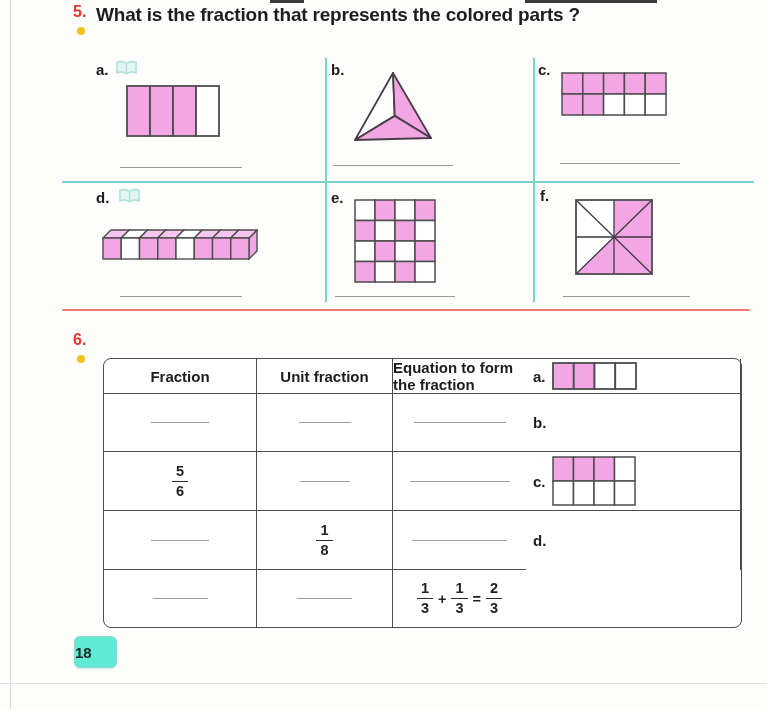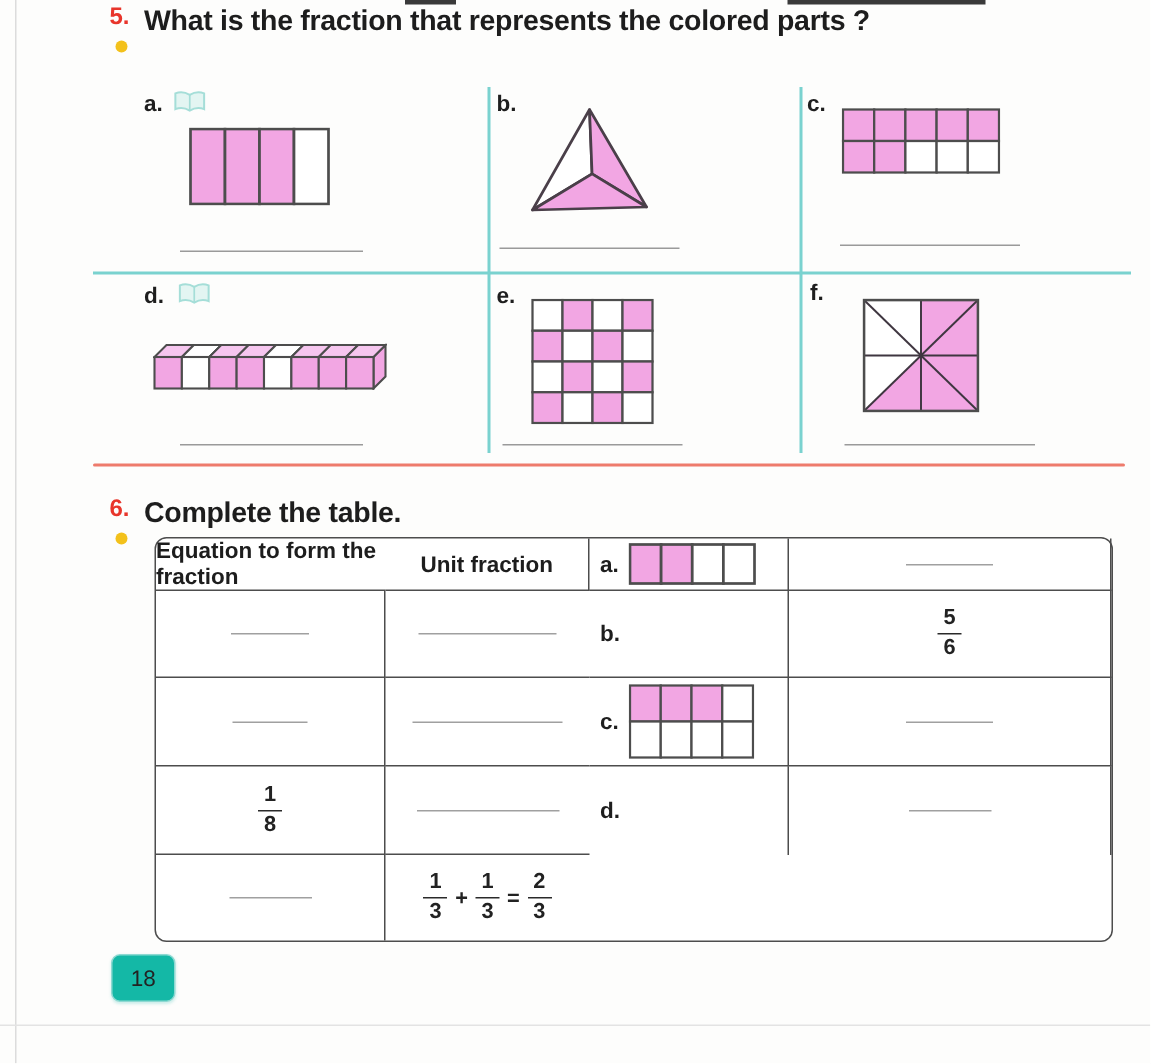--- a/index.html
+++ b/index.html
@@ -29,22 +29,22 @@
   .tbl > div.lr{border-bottom:none;}
   .th{font-size:15px;font-weight:700;color:#1d1d1d;}
   .model-cell{justify-content:flex-start !important;padding-left:7px;gap:6px;}
   .blank{display:inline-block;height:1px;background:#a0a0a0;}
   .frac{display:inline-flex;flex-direction:column;align-items:center;
         font-size:14.5px;font-weight:600;color:#222;line-height:1.15;}
   .frac .num{border-bottom:1.4px solid #2a2a2a;padding:0 4px 1px;}
   .frac .den{padding-top:1px;}
   .eq{display:inline-flex;align-items:center;gap:5px;font-size:14.5px;font-weight:600;color:#222;}
   .pagebox{left:74px;top:636px;width:41px;height:30px;border:1.6px solid #8ed9d2;
-        border-radius:6px;background:#14b8a6;display:flex;align-items:center;justify-content:center;
-        font-size:15px;color:#222;box-shadow:0 1px 2px rgba(142,217,210,0.45);}
+        border-radius:6px;background:#5eead4;display:flex;align-items:center;
+        font-size:15px;color:#222;box-shadow:0 1px 2px rgba(142,217,210,0.45);font-weight:bold;}
   .figwrap{line-height:0;}
 </style>
 </head>
 <body>
 
 <div id="page">
 
   <div class="abs edge-left"></div>
   <div class="abs edge-bottom"></div>
   <div class="abs artifact" style="left:270px;width:34px;"></div>
@@ -159,26 +159,26 @@
         <line x1="1" y1="1" x2="77" y2="75" stroke="#3f3640" stroke-width="1.3"></line>
         <line x1="77" y1="1" x2="1" y2="75" stroke="#3f3640" stroke-width="1.3"></line>
         <line x1="39" y1="1" x2="39" y2="75" stroke="#3f3640" stroke-width="1.3"></line>
         <line x1="1" y1="38" x2="77" y2="38" stroke="#3f3640" stroke-width="1.3"></line>
         <rect x="1" y="1" width="76" height="74" fill="none" stroke="#4d4d4d" stroke-width="1.8"></rect>
       </svg></div>
   <div class="abs answer-line" style="left:563px;top:296px;width:127px;"></div>
 
   <div class="abs qnum" style="left:73px;top:331px;">6.</div>
   <div class="abs dot" style="left:77px;top:355px;"></div>
-  <div class="abs qtitle" style="left:96px;top:332px;">Complete the table.</div>
 
   <div class="tbl">
 
+    <div class="th">Fraction</div>
+    <div class="th">Unit fraction</div>
     <div class="th lc">Equation to form the fraction</div>
-    <div class="th">Unit fraction</div>
 
     <div class="model-cell">
       <span class="itemlabel">a.</span>
       <span class="figwrap"><svg width="85" height="28" viewBox="0 0 85 28">
             <rect x="1" y="1" width="20.75" height="26" fill="#f2a6e3" stroke="#4d4d4d" stroke-width="1.8"></rect>
             <rect x="21.75" y="1" width="20.75" height="26" fill="#f2a6e3" stroke="#4d4d4d" stroke-width="1.8"></rect>
             <rect x="42.5" y="1" width="20.75" height="26" fill="#fff" stroke="#4d4d4d" stroke-width="1.8"></rect>
             <rect x="63.25" y="1" width="20.75" height="26" fill="#fff" stroke="#4d4d4d" stroke-width="1.8"></rect>
           </svg></span>
     </div>

